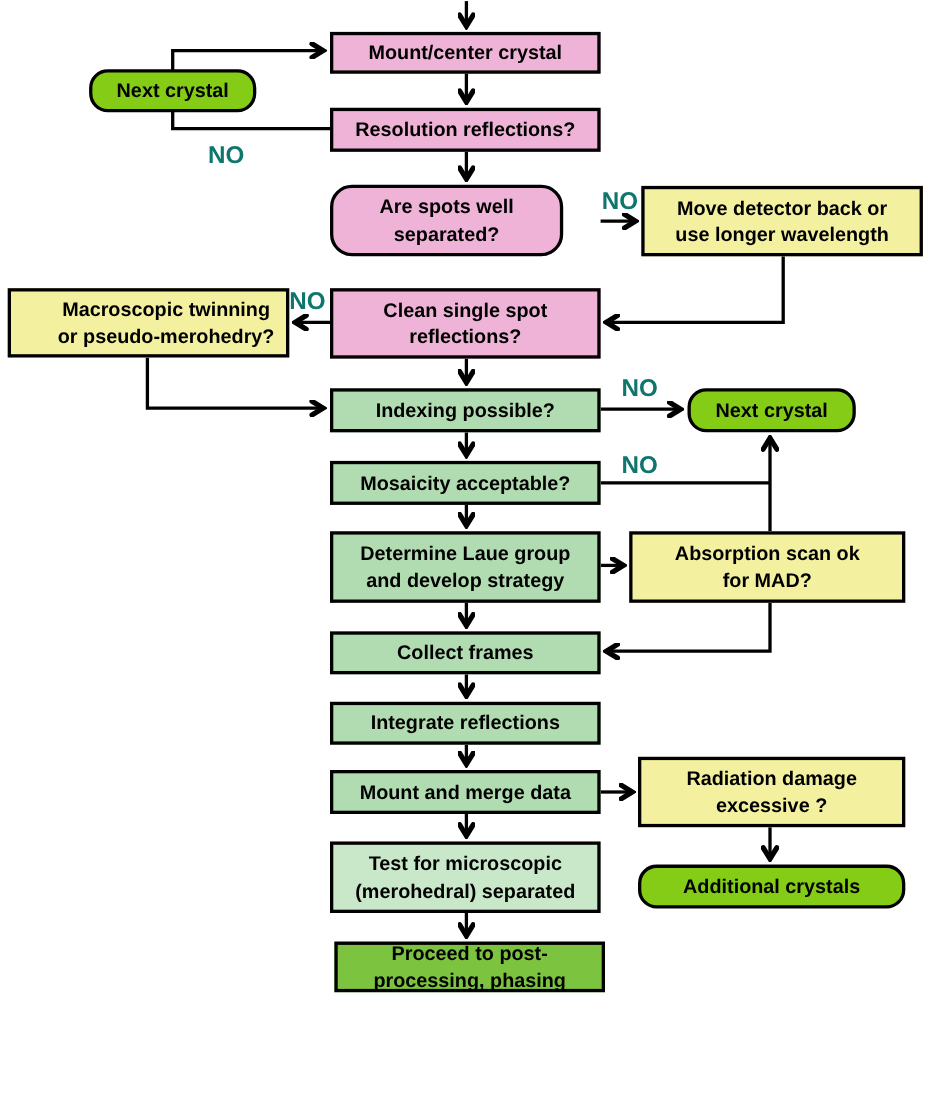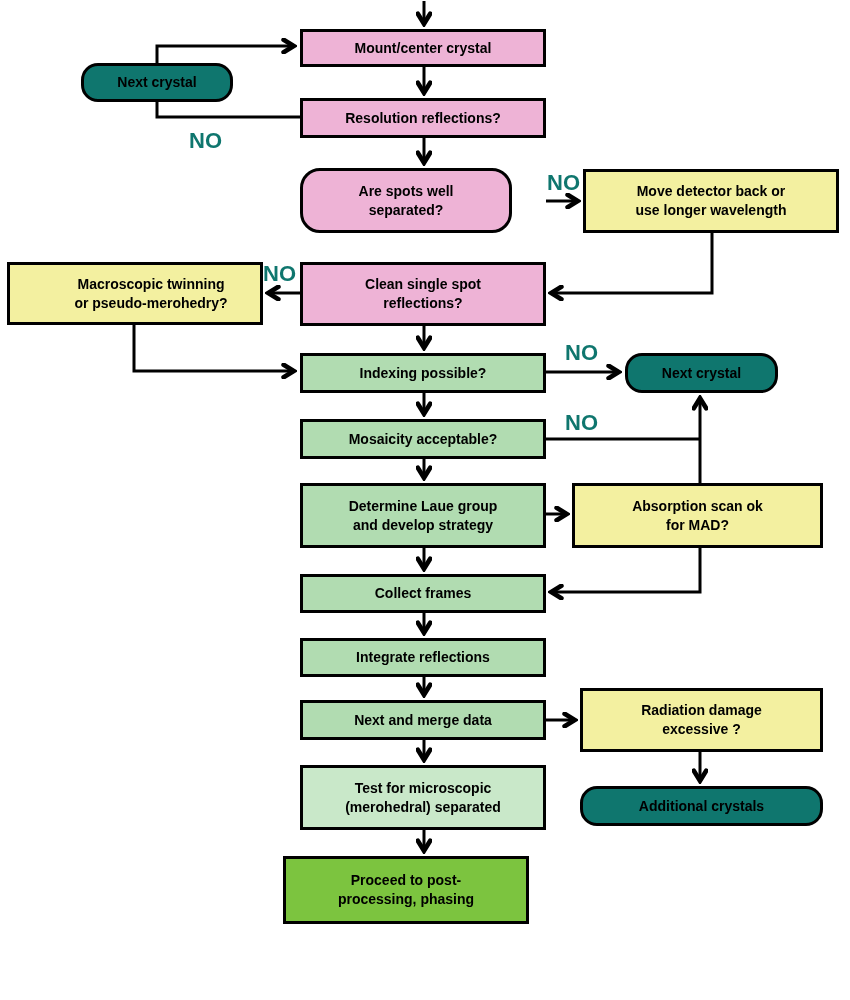--- a/index.html
+++ b/index.html
@@ -5,29 +5,29 @@
   html,body{margin:0;padding:0;background:#fff;}
   #stage{
     position:relative;width:850px;height:1000px;background:#ffffff;
     font-family:"Liberation Sans","DejaVu Sans",sans-serif;overflow:hidden;
   }
   #connectors{position:absolute;left:0;top:0;z-index:1;}
   #connectors path{fill:none;stroke:#000;stroke-width:3;}
   .node{
     position:absolute;z-index:2;box-sizing:border-box;border:3px solid #000;
     display:flex;align-items:center;justify-content:center;text-align:center;
-    font-weight:bold;font-size:14px;line-height:1.35;color:#000;
+    font-weight:bold;font-size:18px;line-height:1.35;color:#000;
     white-space:pre-line;padding:1px 4px;
   }
   .pink{background:#eeb3d6;}
   .yellow{background:#f3f0a0;}
   .green{background:#b1dcb1;}
   .lightgreen{background:#c9e8c9;}
   .brightgreen{background:#7cc43f;}
-  .white{background:#0f766e;border-radius:17px;}
+  .white{background:#84cc16;border-radius:17px;}
   .no-label{
     position:absolute;z-index:3;font-weight:bold;font-size:22px;color:#0f766e;
   }
   #copyright{
     position:absolute;z-index:2;left:22px;top:944px;
     font-family:"Liberation Serif","DejaVu Serif",serif;
     font-size:26px;color:#969696;
   }
 </style>
 </head>
@@ -79,27 +79,27 @@
 reflections?</div>
   <div class="node green" style="left:300px;top:353px;width:246px;height:40px;text-align:center;">Indexing possible?</div>
   <div class="node white" style="left:625px;top:353px;width:153px;height:40px;">Next crystal</div>
   <div class="node green" style="left:300px;top:419px;width:246px;height:40px;">Mosaicity acceptable?</div>
   <div class="node green" style="left:300px;top:483px;width:246px;height:65px;">Determine Laue group
 and develop strategy</div>
   <div class="node yellow" style="left:572px;top:483px;width:251px;height:65px;">Absorption scan ok
 for MAD?</div>
   <div class="node green" style="left:300px;top:574px;width:246px;height:39px;">Collect frames</div>
   <div class="node green" style="left:300px;top:638px;width:246px;height:39px;">Integrate reflections</div>
-  <div class="node green" style="left:300px;top:700px;width:246px;height:40px;">Next and merge data</div>
+  <div class="node green" style="left:300px;top:700px;width:246px;height:40px;">Mount and merge data</div>
   <div class="node yellow" style="left:580px;top:688px;width:243px;height:64px;">Radiation damage
 excessive ?</div>
   <div class="node lightgreen" style="left:300px;top:765px;width:246px;height:65px;">Test for microscopic
 (merohedral) separated</div>
   <div class="node white" style="left:580px;top:786px;width:243px;height:40px;">Additional crystals</div>
-  <div class="node brightgreen" style="left:283px;top:856px;width:246px;height:68px;">Proceed to post-
+  <div class="node brightgreen" style="left:304px;top:856px;width:246px;height:46px;">Proceed to post-
 processing, phasing</div>
 
   <div class="no-label" style="left:189px;top:128px;">NO</div>
   <div class="no-label" style="left:547px;top:170px;">NO</div>
   <div class="no-label" style="left:263px;top:261px;">NO</div>
   <div class="no-label" style="left:565px;top:340px;">NO</div>
   <div class="no-label" style="left:565px;top:410px;">NO</div>
 
 </div>
 

